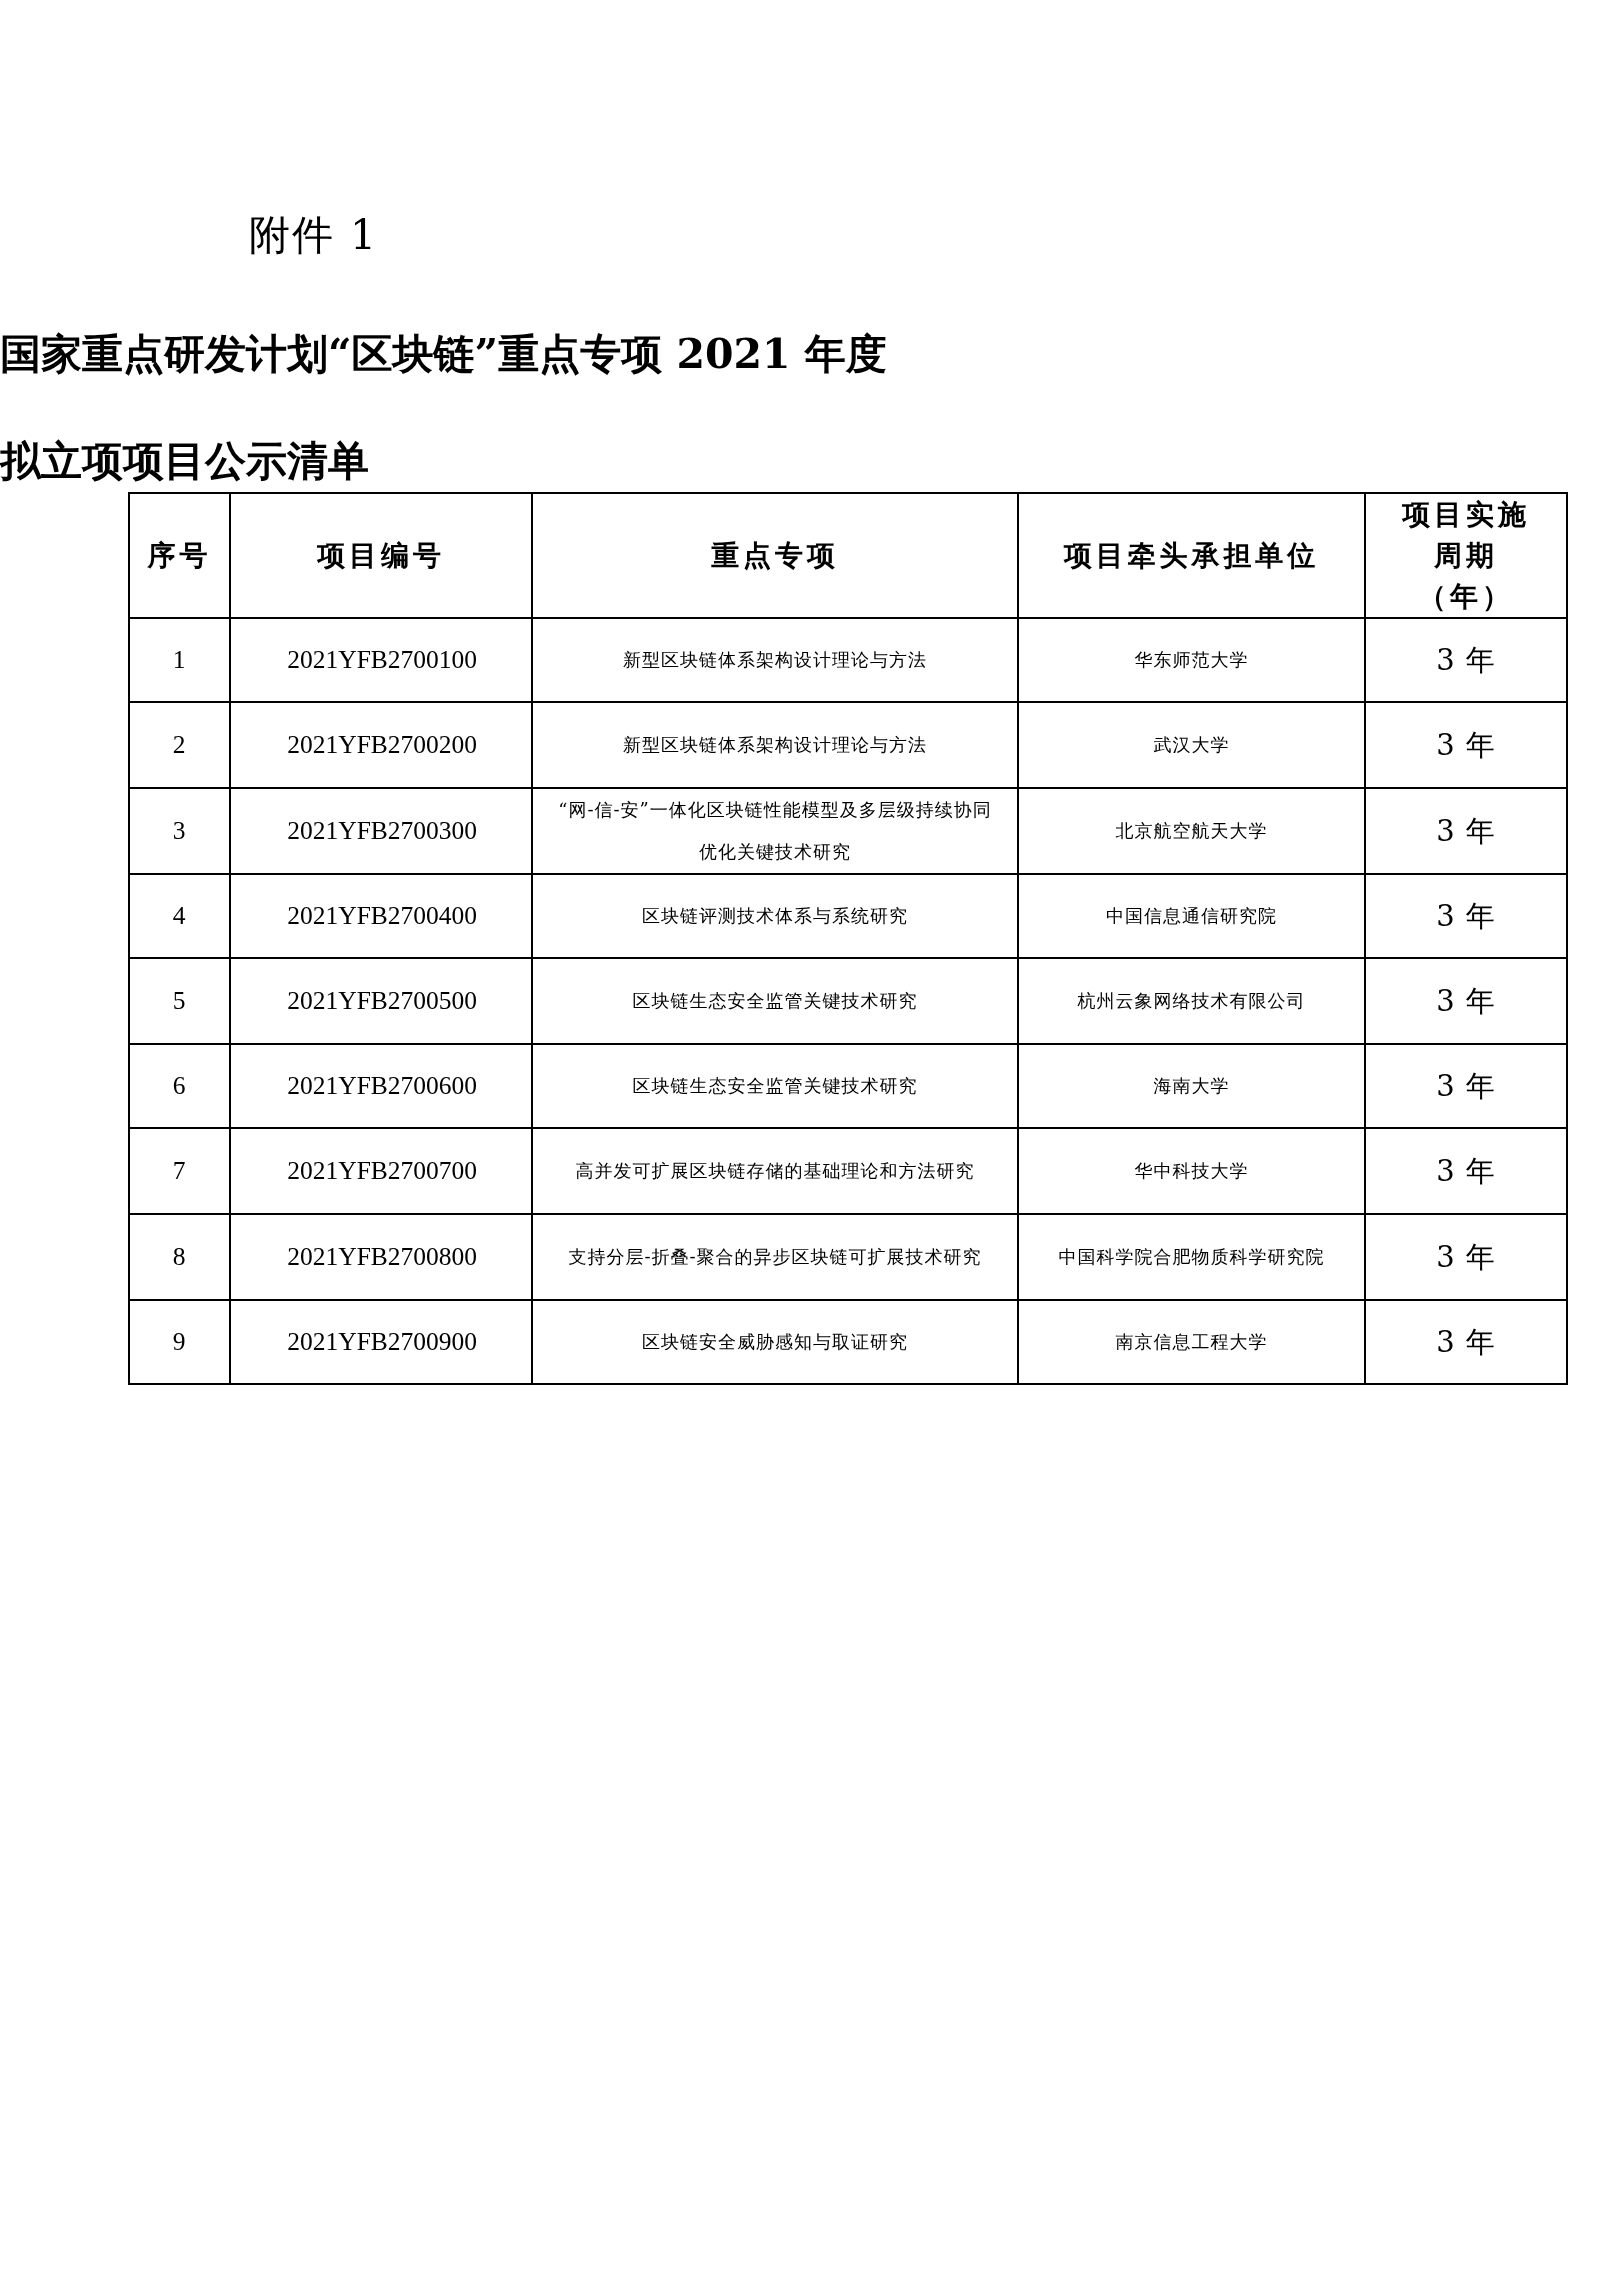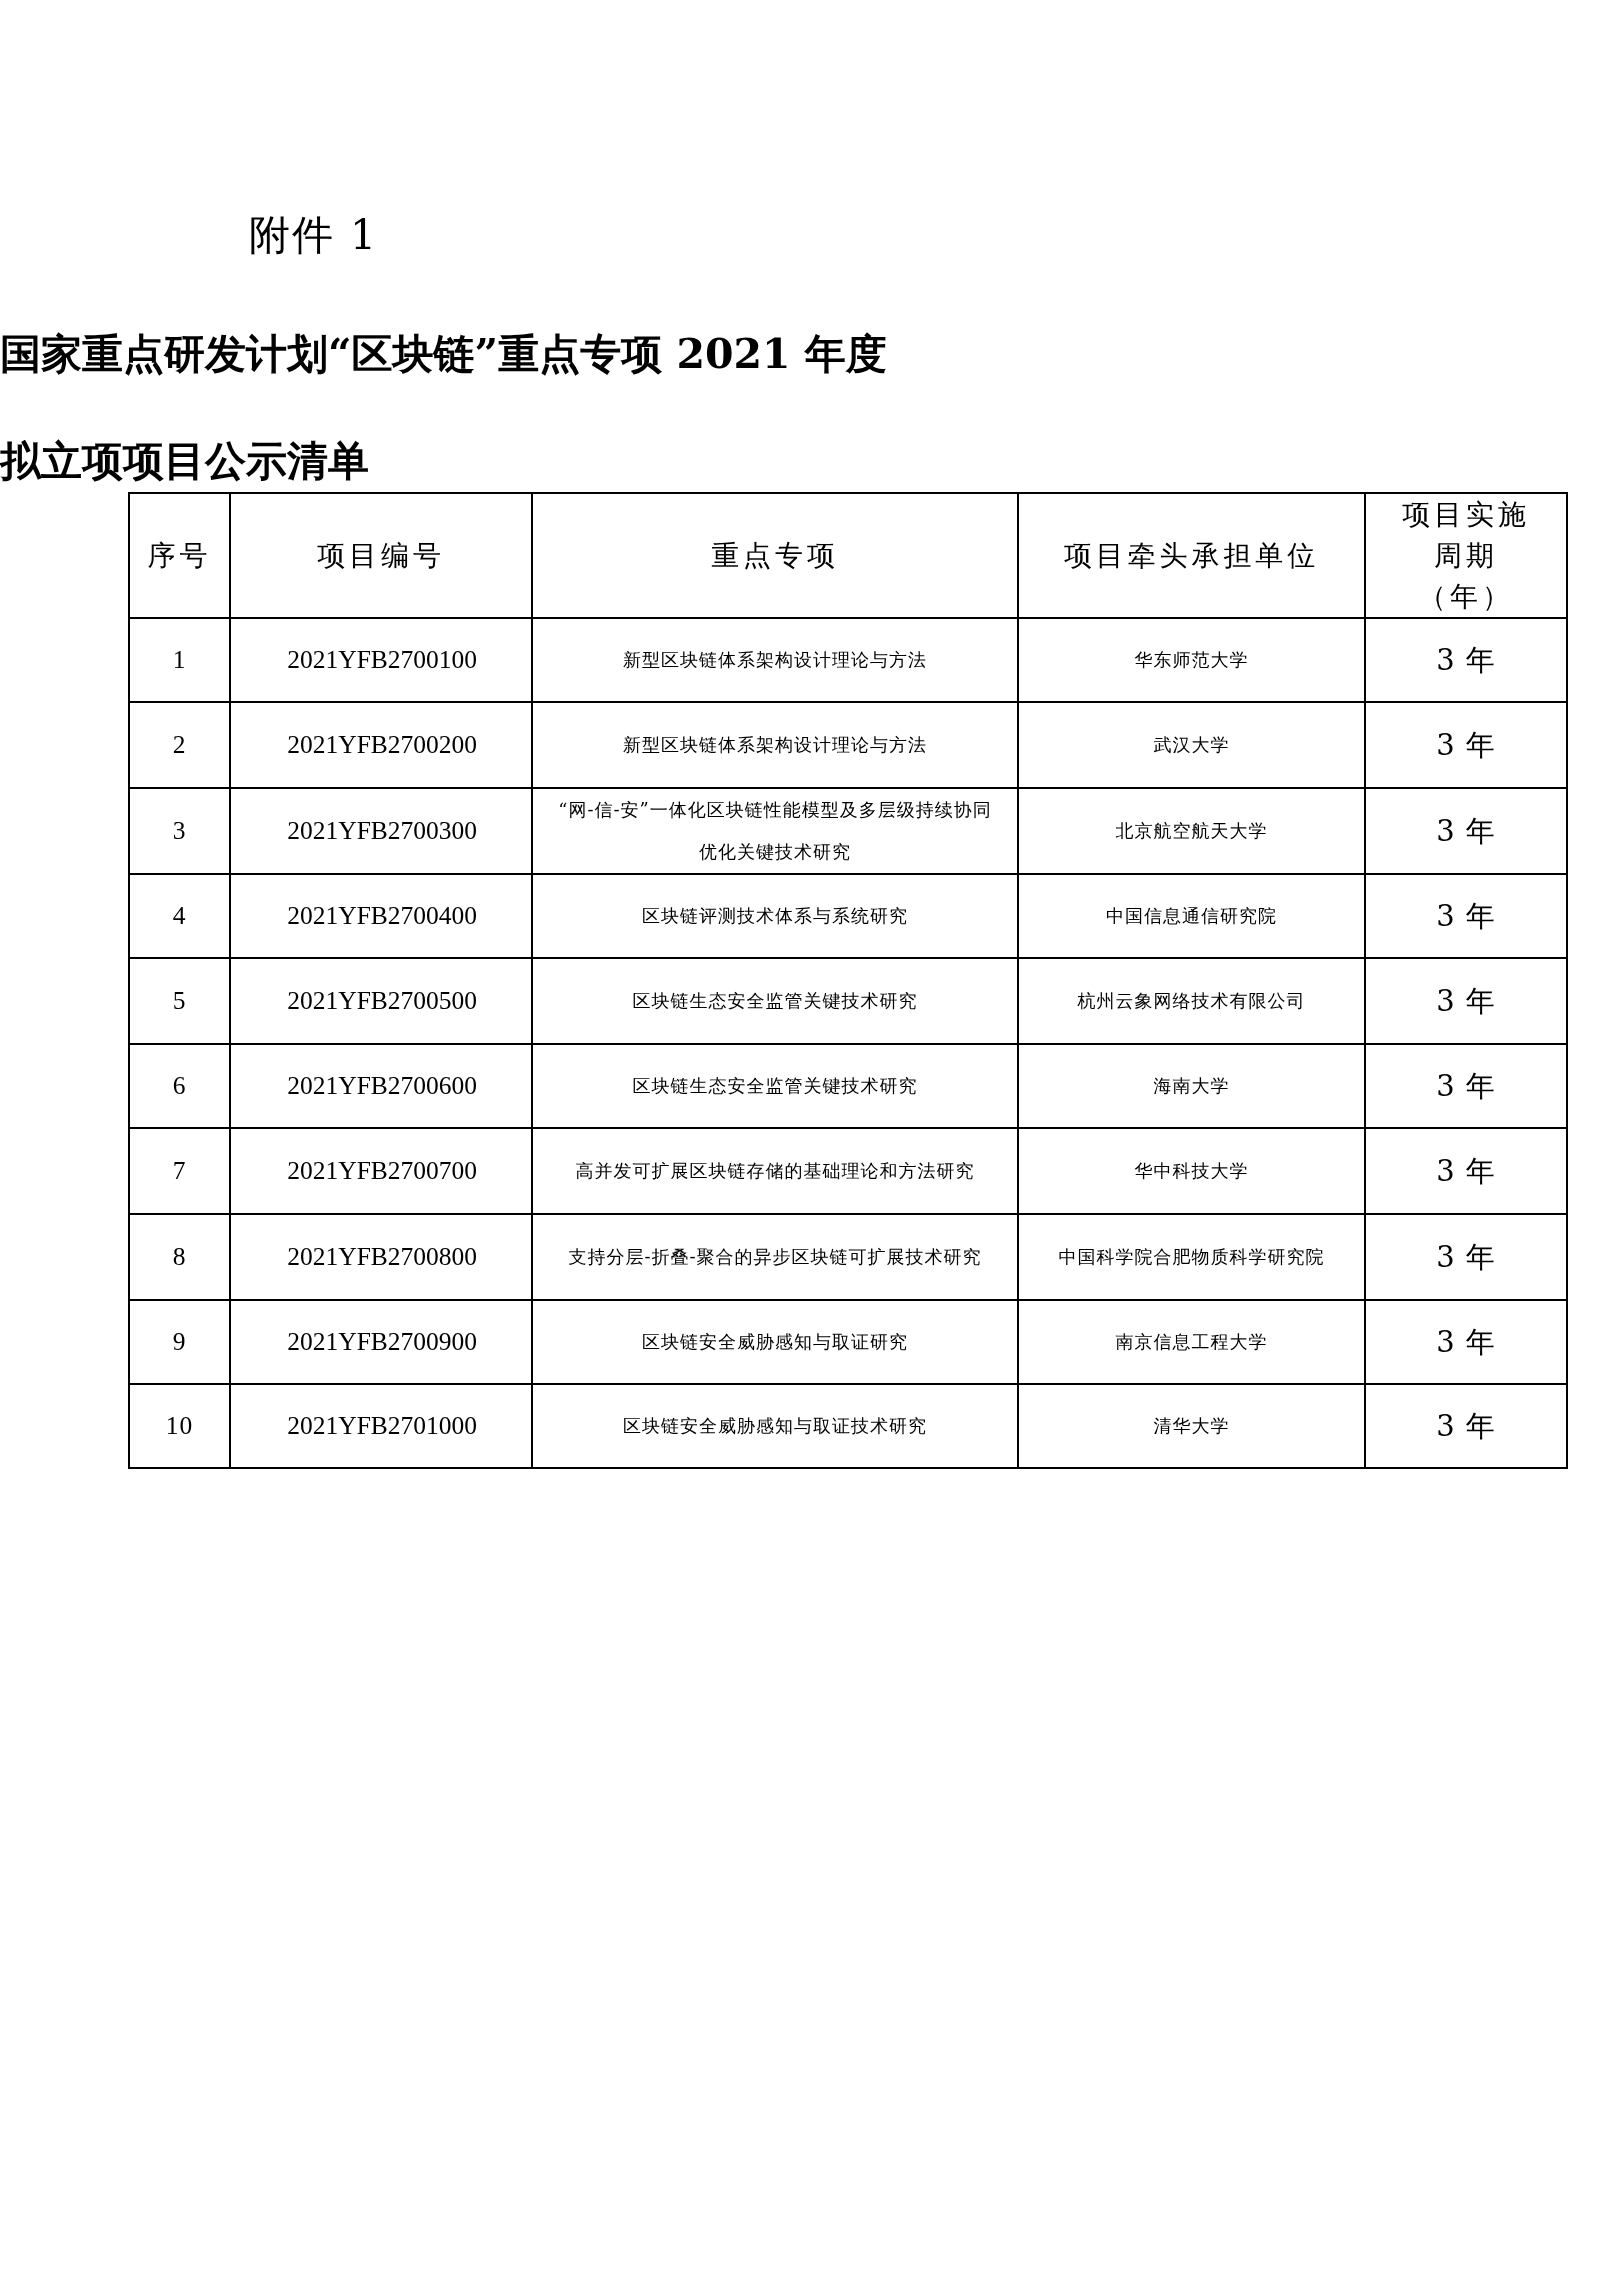--- a/index.html
+++ b/index.html
@@ -22,21 +22,21 @@
       position: absolute; left: 128px; top: 492px;
       border-collapse: collapse; table-layout: fixed;
       width: 1438px;
     }
     table.list th, table.list td {
       border: 2.9px solid #000000; text-align: center; vertical-align: middle;
       padding: 0 17.6px; box-sizing: border-box;
     }
     table.list th {
       height: 91px; font-family: "DejaVu Sans", "Liberation Sans", sans-serif;
-      font-weight: normal; font-size: 28px; line-height: 41px; letter-spacing: 3.9px;
+      font-weight: bold; font-size: 28px; line-height: 41px; letter-spacing: 3.9px;
     }
     table.list td {
       height: 84px; font-size: 18px; line-height: 42px; letter-spacing: 1px;
     }
     table.list td.code { font-family: "Liberation Serif", "DejaVu Serif", serif; font-size: 25.5px; letter-spacing: 0; padding-left: 20px; }
     table.list td.seq { font-family: "Liberation Serif", "DejaVu Serif", serif; font-size: 25.5px; }
     table.list td.period { font-size: 29px; }
     table.list tr.two-line td { height: 86px; }
   </style>
 </head>
@@ -125,22 +125,15 @@
       <td>中国科学院合肥物质科学研究院</td>
       <td class="period">3 年</td>
     </tr>
     <tr>
       <td class="seq">9</td>
       <td class="code">2021YFB2700900</td>
       <td>区块链安全威胁感知与取证研究</td>
       <td>南京信息工程大学</td>
       <td class="period">3 年</td>
     </tr>
-    <tr>
-      <td class="seq">10</td>
-      <td class="code">2021YFB2701000</td>
-      <td>区块链安全威胁感知与取证技术研究</td>
-      <td>清华大学</td>
-      <td class="period">3 年</td>
-    </tr>
   </tbody>
 </table>
 
 
 </body></html>

